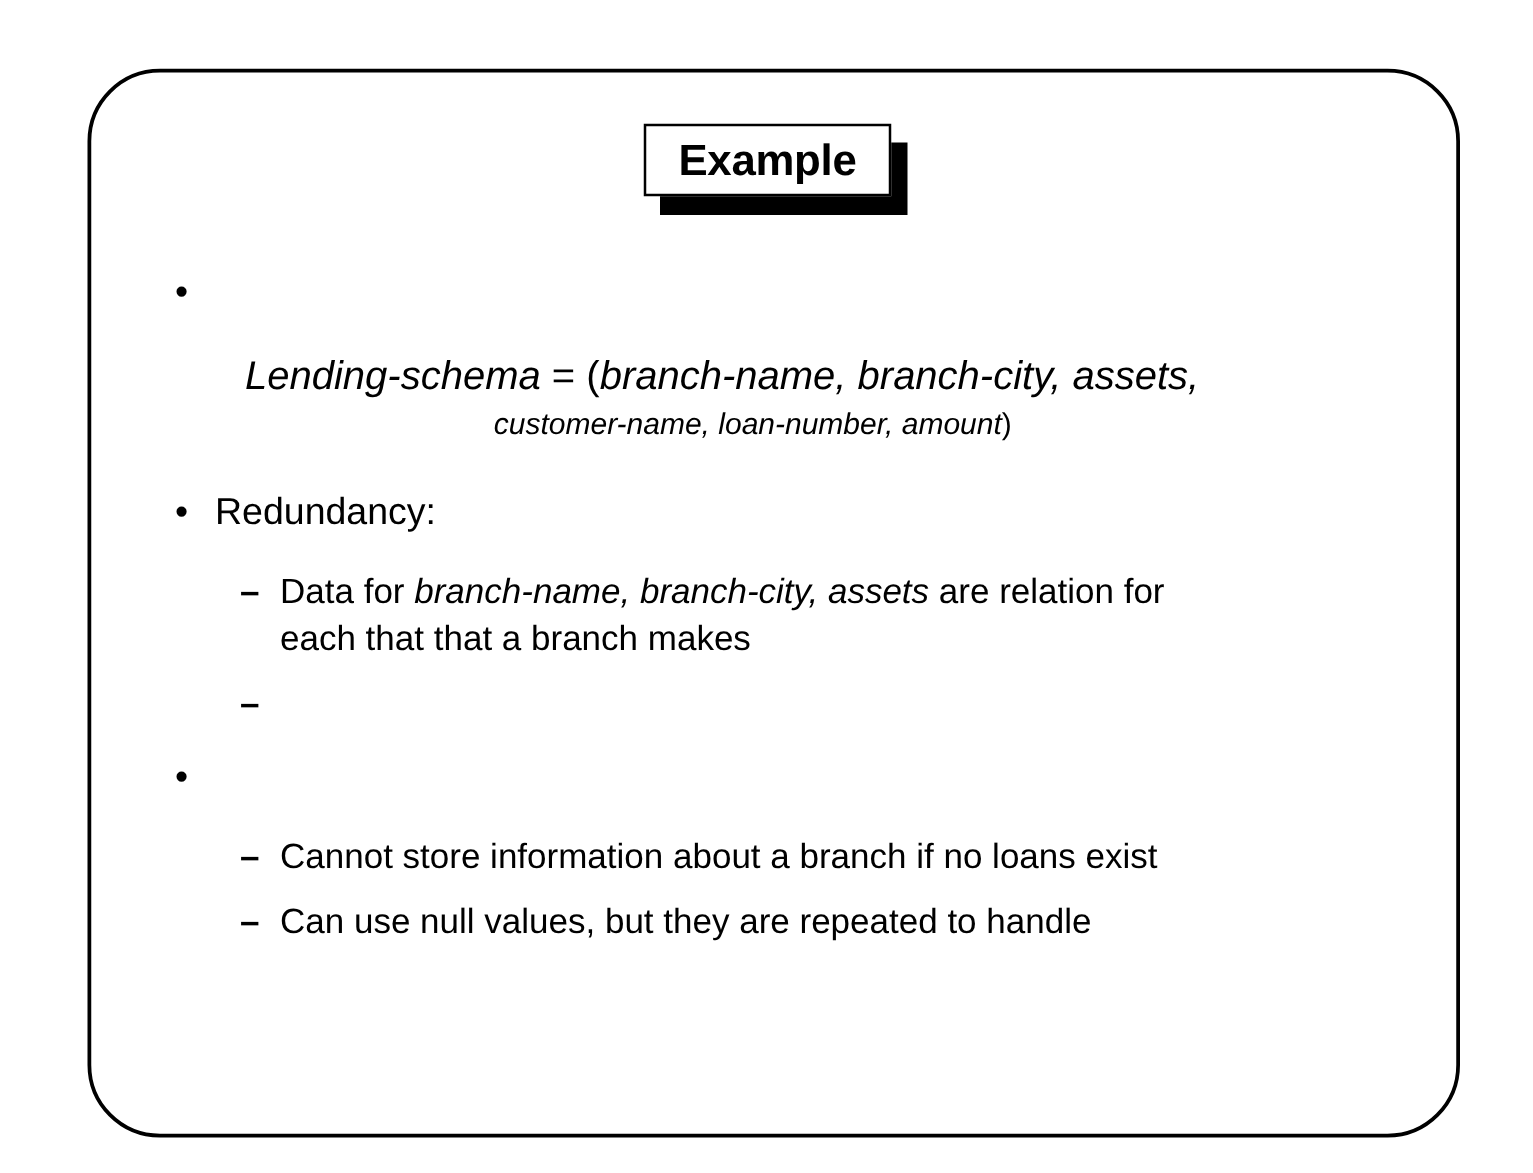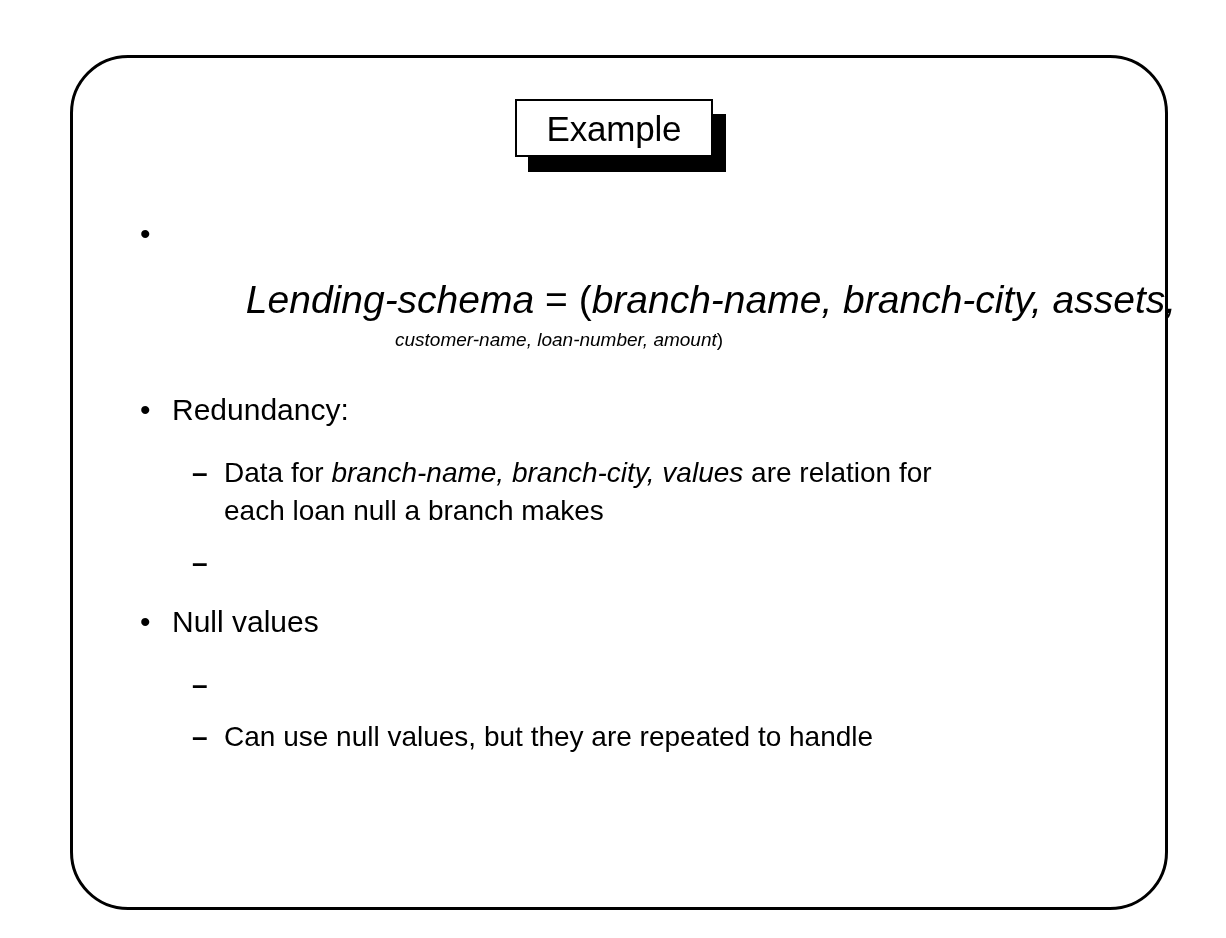--- a/index.html
+++ b/index.html
@@ -59,21 +59,21 @@
     height: 58px;
     background: #ffffff;
     border: 2px solid #000000;
     box-sizing: border-box;
     display: flex;
     align-items: center;
     justify-content: center;
   }
   #title-text {
     font-size: 35px;
-    font-weight: normal;
+    font-weight: bold;
     letter-spacing: -0.2px;
     line-height: 1;
     white-space: nowrap;
   }
 
   
   #content {
     position: absolute;
     left: 0;
     top: 214px;
@@ -120,28 +120,27 @@
     line-height: 38px;
   }
   .l2 .cont {
     display: block;
     white-space: nowrap;
   }
 
   
   .schema-line-1 {
     padding-left: 196px;
-    font-size: 39px;
-    line-height: 40px;
-    white-space: nowrap;
-    text-align: center;
+    font-size: 32px;
+    line-height: 40px;
+    white-space: nowrap;
   }
   .schema-line-2 {
     padding-left: 395px;
-    font-size: 19px;
+    font-size: 24px;
     line-height: 40px;
     white-space: nowrap;
   }
   .it { font-style: italic; }
   .up { font-style: normal; }
 
   .sp-14 { height: 14px; }
   .sp-20 { height: 20px; }
   .sp-24 { height: 24px; }
   .sp-26 { height: 26px; }
@@ -184,43 +183,43 @@
     <div class="block">
       <div class="l1">
         <span class="marker">•</span>
         <span>Redundancy:</span>
       </div>
 
       <div class="sp-24"></div>
 
       <div class="l2">
         <span class="marker">–</span>
-        <span>Data for </span><span class="it">branch-name, branch-city, values</span><span> are relation for</span>
-        <span class="cont">each loan null a branch makes</span>
+        <span>Data for </span><span class="it">branch-name, branch-city, assets</span><span> are relation for</span>
+        <span class="cont">each that that a branch makes</span>
       </div>
 
       <div class="sp-14"></div>
 
       <div class="l2">
         <span class="marker">–</span>
       </div>
     </div>
 
     <div class="sp-20"></div>
 
     <div class="block">
       <div class="l1">
         <span class="marker">•</span>
-        <span>Null values</span>
       </div>
 
       <div class="sp-24"></div>
 
       <div class="l2">
         <span class="marker">–</span>
+        <span>Cannot store information about a branch if no loans exist</span>
       </div>
 
       <div class="sp-14"></div>
 
       <div class="l2">
         <span class="marker">–</span>
         <span>Can use null values, but they are repeated to handle</span>
       </div>
     </div>
 

